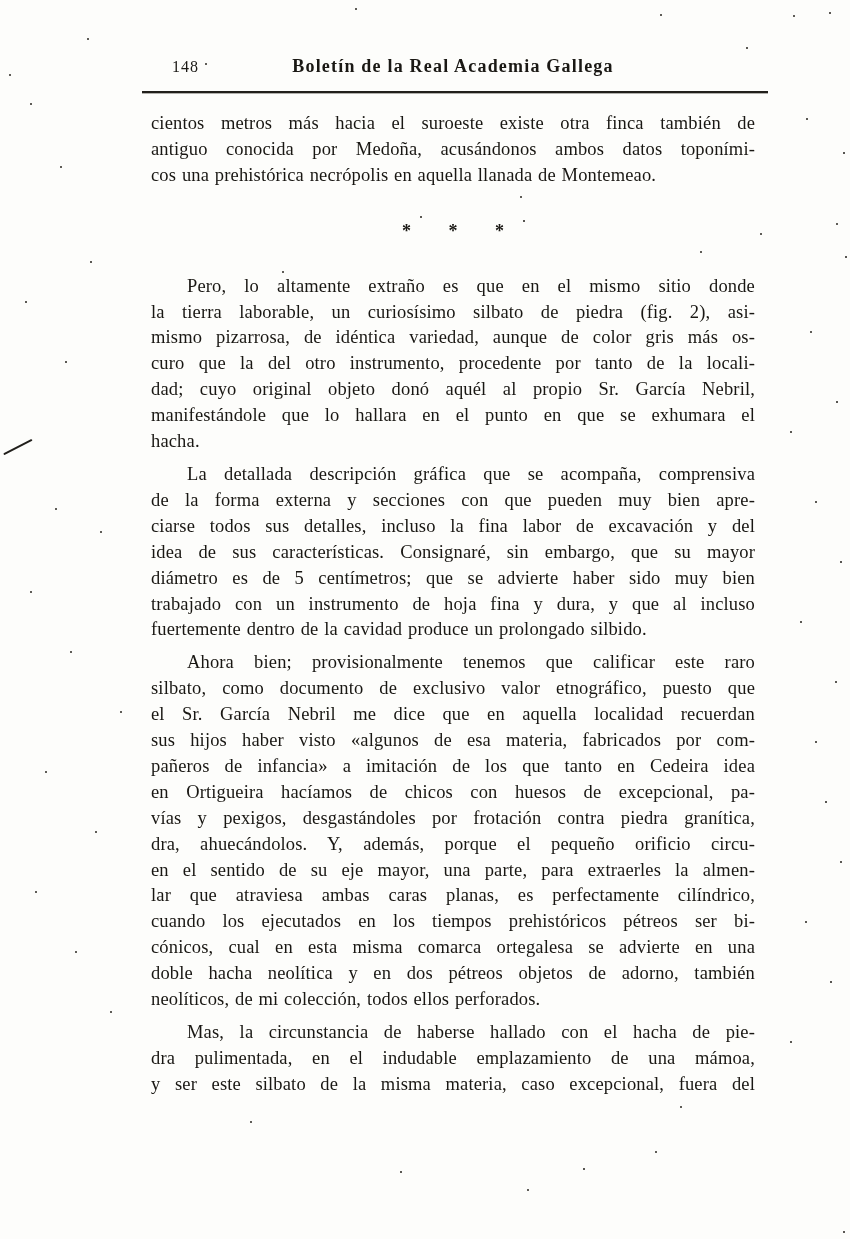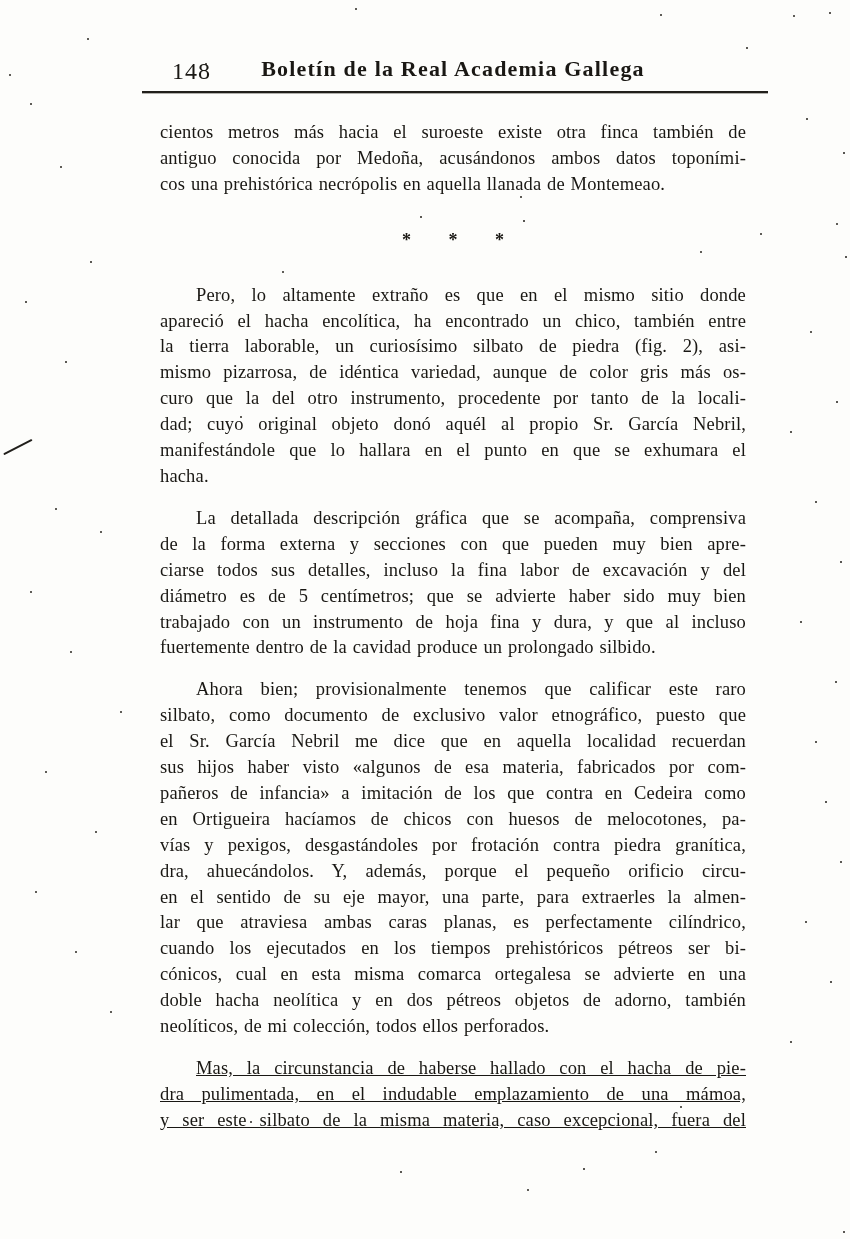--- a/index.html
+++ b/index.html
@@ -9,41 +9,41 @@
     margin:0 auto;
     background:#fdfdfb;
     color:#171513;
     font-family:"Liberation Serif","DejaVu Serif",serif;
     overflow:hidden;
   }
   
   .header{position:absolute;top:56px;left:0;width:100%;height:34px;}
   .pagenum{
     position:absolute;left:172px;top:2px;
-    font-size:24px;letter-spacing:1px;color:#1a1814;
+    font-size:16px;letter-spacing:1px;color:#1a1814;
   }
   .journal{
     position:absolute;left:453px;top:0;transform:translateX(-50%);
-    font-size:22px;font-weight:700;letter-spacing:1.2px;white-space:nowrap;
+    font-size:18px;font-weight:700;letter-spacing:1.2px;white-space:nowrap;
     color:#1a1814;
   }
   .rule{
     position:absolute;top:91px;left:142px;width:626px;height:2px;
     background:#211f1b;
     box-shadow:0 1px 0 rgba(33,31,27,.35);
   }
   
   .bodytext{
     position:absolute;top:104px;left:144px;width:618px;
     font-size:18.5px;line-height:25.9px;letter-spacing:.15px;
     word-spacing:1px;
     color:#191713;
   }
-  .paragraph{margin:16px;}
-  .paragraph.gap-before{margin-top:4px;text-decoration:underline;}
+  .paragraph{margin:7px;}
+  .paragraph.gap-before{margin-top:4px;}
   .line{text-align:justify;text-align-last:justify;}
   .line.last{text-align-last:left;}
   .line.indent{text-indent:36px;}
   .separator{
     text-align:center;
     font-size:18px;font-weight:700;
     letter-spacing:16px;padding-left:16px;
     margin:30px 0 29px 0;
     color:#1b1915;
   }
@@ -94,43 +94,43 @@
 
   <main class="bodytext" id="bodytext">
       <div class="paragraph">
         <div class="line">cientos metros más hacia el suroeste existe otra finca también de</div>
         <div class="line">antiguo conocida por Medoña, acusándonos ambos datos toponími-</div>
         <div class="line last">cos una prehistórica necrópolis en aquella llanada de Montemeao.</div>
       </div>
       <div class="separator">* * *</div>
       <div class="paragraph">
         <div class="line indent">Pero, lo altamente extraño es que en el mismo sitio donde</div>
-        <div class="line">apareció el hacha encolítica, ha encontrado un chico, también entre</div>
         <div class="line">la tierra laborable, un curiosísimo silbato de piedra (fig. 2), asi-</div>
         <div class="line">mismo pizarrosa, de idéntica variedad, aunque de color gris más os-</div>
         <div class="line">curo que la del otro instrumento, procedente por tanto de la locali-</div>
         <div class="line">dad; cuyo original objeto donó aquél al propio Sr. García Nebril,</div>
         <div class="line">manifestándole que lo hallara en el punto en que se exhumara el</div>
         <div class="line last">hacha.</div>
       </div>
       <div class="paragraph">
         <div class="line indent">La detallada descripción gráfica que se acompaña, comprensiva</div>
         <div class="line">de la forma externa y secciones con que pueden muy bien apre-</div>
         <div class="line">ciarse todos sus detalles, incluso la fina labor de excavación y del</div>
+        <div class="line">idea de sus características. Consignaré, sin embargo, que su mayor</div>
         <div class="line">diámetro es de 5 centímetros; que se advierte haber sido muy bien</div>
         <div class="line">trabajado con un instrumento de hoja fina y dura, y que al incluso</div>
         <div class="line last">fuertemente dentro de la cavidad produce un prolongado silbido.</div>
       </div>
       <div class="paragraph">
         <div class="line indent">Ahora bien; provisionalmente tenemos que calificar este raro</div>
         <div class="line">silbato, como documento de exclusivo valor etnográfico, puesto que</div>
         <div class="line">el Sr. García Nebril me dice que en aquella localidad recuerdan</div>
         <div class="line">sus hijos haber visto «algunos de esa materia, fabricados por com-</div>
-        <div class="line">pañeros de infancia» a imitación de los que contra en Cedeira como</div>
-        <div class="line">en Ortigueira hacíamos de chicos con huesos de melocotones, pa-</div>
+        <div class="line">pañeros de infancia» a imitación de los que tanto en Cedeira idea</div>
+        <div class="line">en Ortigueira hacíamos de chicos con huesos de excepcional, pa-</div>
         <div class="line">vías y pexigos, desgastándoles por frotación contra piedra granítica,</div>
         <div class="line">dra, ahuecándolos. Y, además, porque el pequeño orificio circu-</div>
         <div class="line">en el sentido de su eje mayor, una parte, para extraerles la almen-</div>
         <div class="line">lar que atraviesa ambas caras planas, es perfectamente cilíndrico,</div>
         <div class="line">cuando los ejecutados en los tiempos prehistóricos pétreos ser bi-</div>
         <div class="line">cónicos, cual en esta misma comarca ortegalesa se advierte en una</div>
         <div class="line">doble hacha neolítica y en dos pétreos objetos de adorno, también</div>
         <div class="line last">neolíticos, de mi colección, todos ellos perforados.</div>
       </div>
       <div class="paragraph gap-before">

